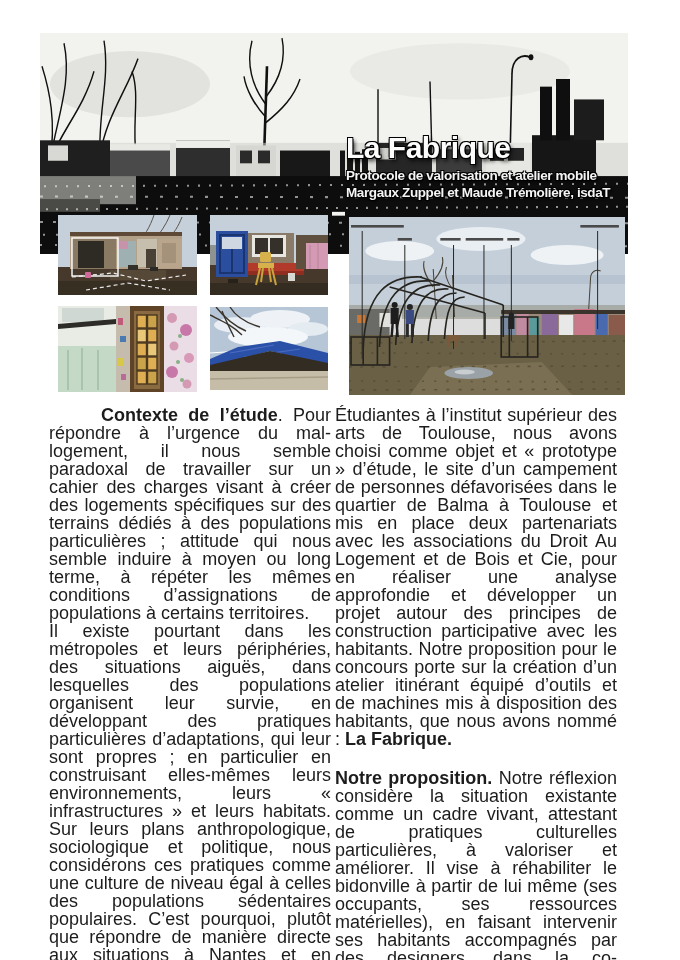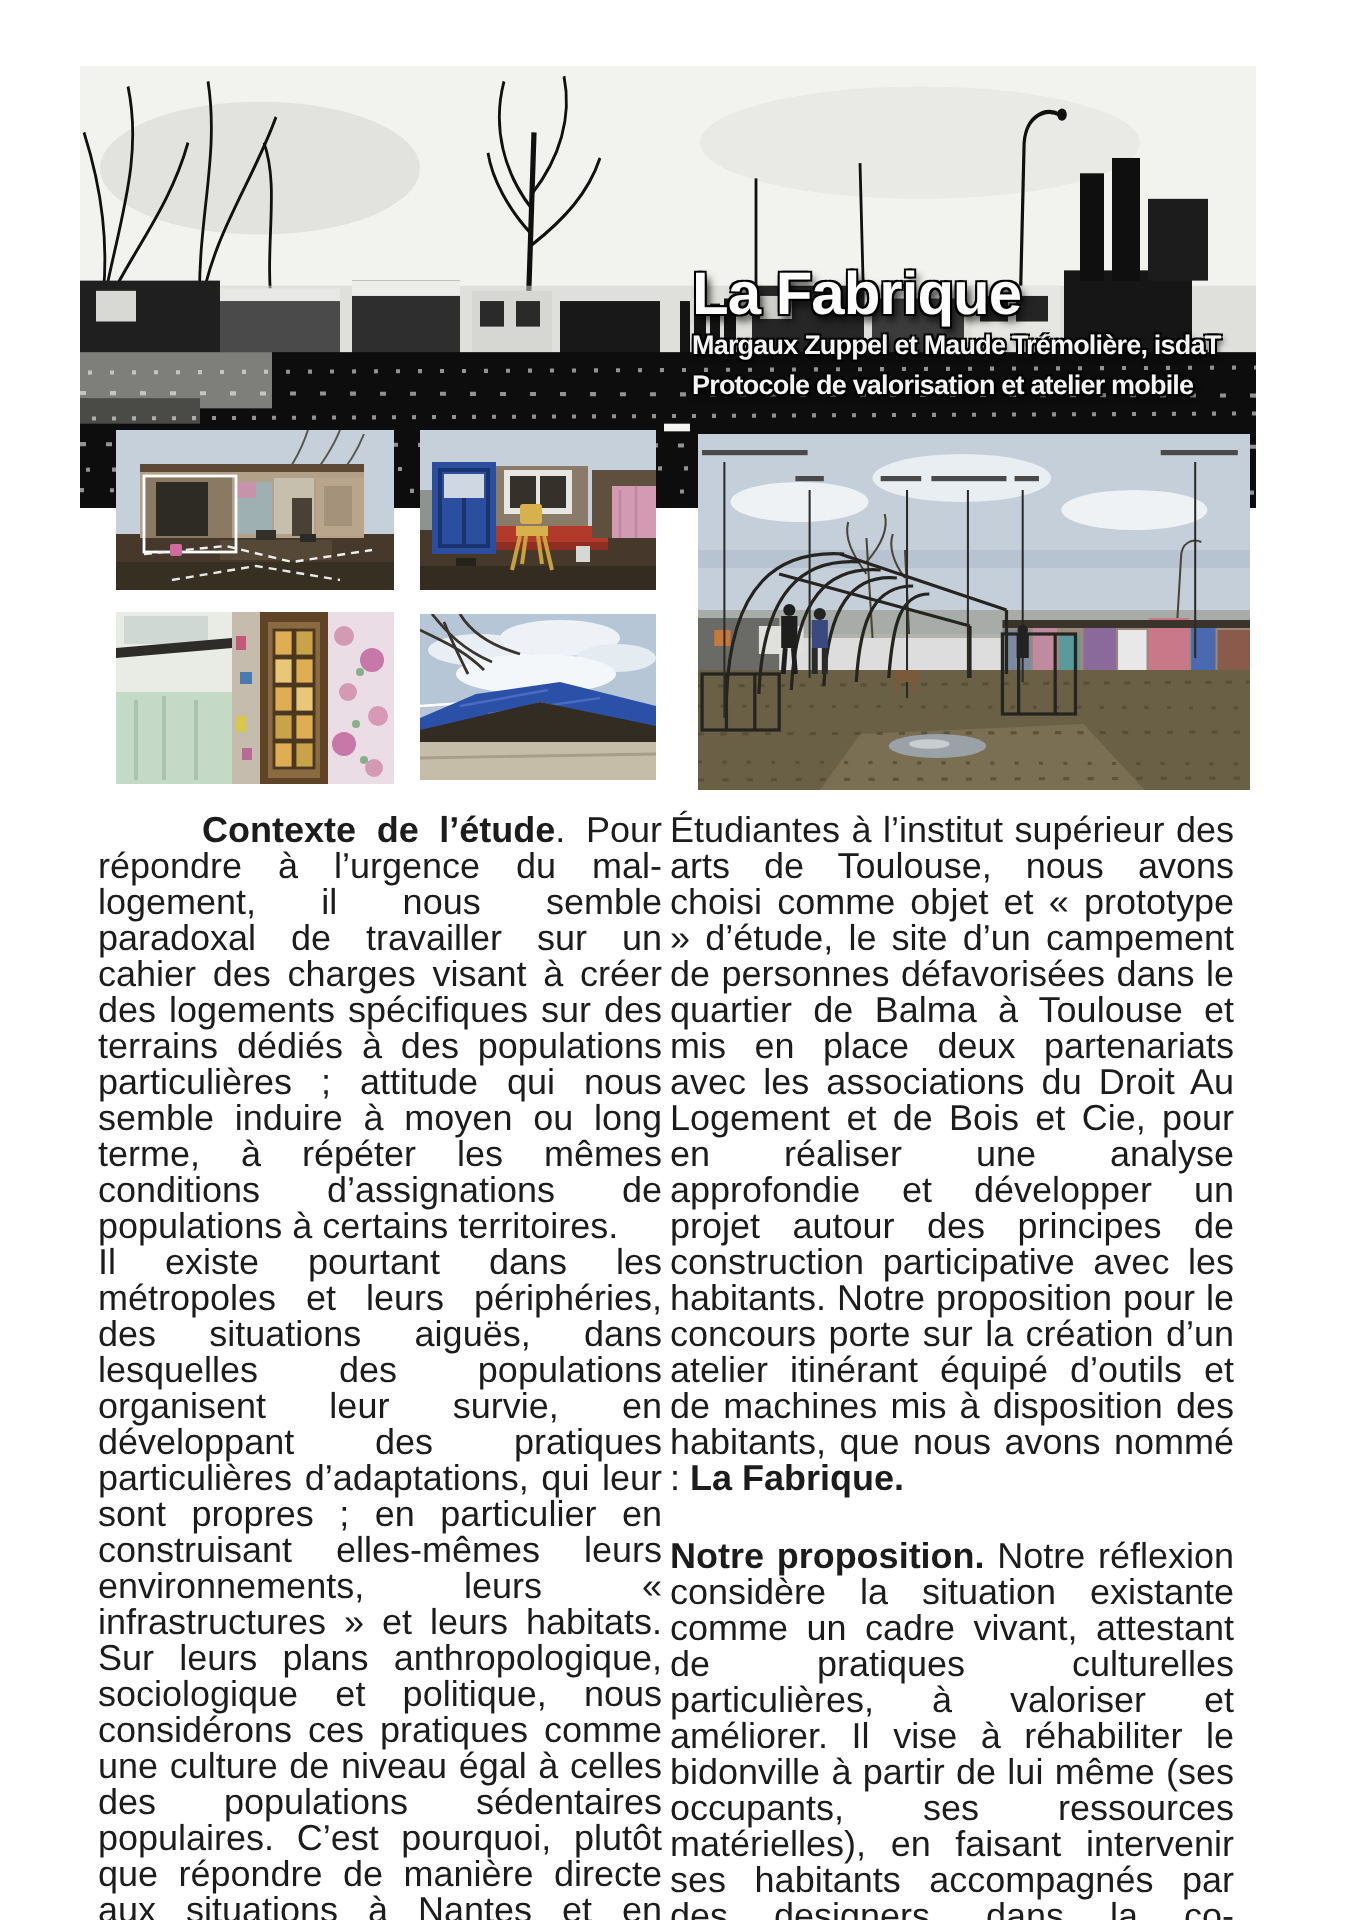--- a/index.html
+++ b/index.html
@@ -107,22 +107,22 @@
         <line x1="0" y1="128" x2="588" y2="129" stroke-dasharray="3 12"></line>
         <line x1="6" y1="138" x2="588" y2="136" stroke-dasharray="2 8"></line>
         <line x1="0" y1="148" x2="588" y2="149" stroke-dasharray="3 10"></line>
         <line x1="3" y1="158" x2="588" y2="157" stroke-dasharray="2 11"></line>
         <line x1="0" y1="166" x2="588" y2="167" stroke-dasharray="2 13"></line>
       </g>
       <rect x="292" y="140" width="13" height="3" fill="#f4f4f2"></rect>
     </svg>
     <div class="banner-overlay">
       <div class="banner-title">La Fabrique</div>
+      <div class="banner-sub sub1">Protocole de valorisation et atelier mobile</div>
       <div class="banner-sub sub2">Margaux Zuppel et Maude Trémolière, isdaT</div>
-      <div class="banner-sub sub1">Protocole de valorisation et atelier mobile</div>
     </div>
   </div>
 
   <div class="photo p1">
     <svg viewBox="0 0 139 80" preserveAspectRatio="none">
       <rect width="139" height="80" class="f-sky"></rect>
       <g stroke="#5a554e" fill="none" stroke-width="1">
           <path d="M96,0 C92,12 86,22 78,30"></path>
           <path d="M112,0 C108,10 102,18 96,26"></path>
           <path d="M124,2 C120,12 116,18 110,24"></path>

